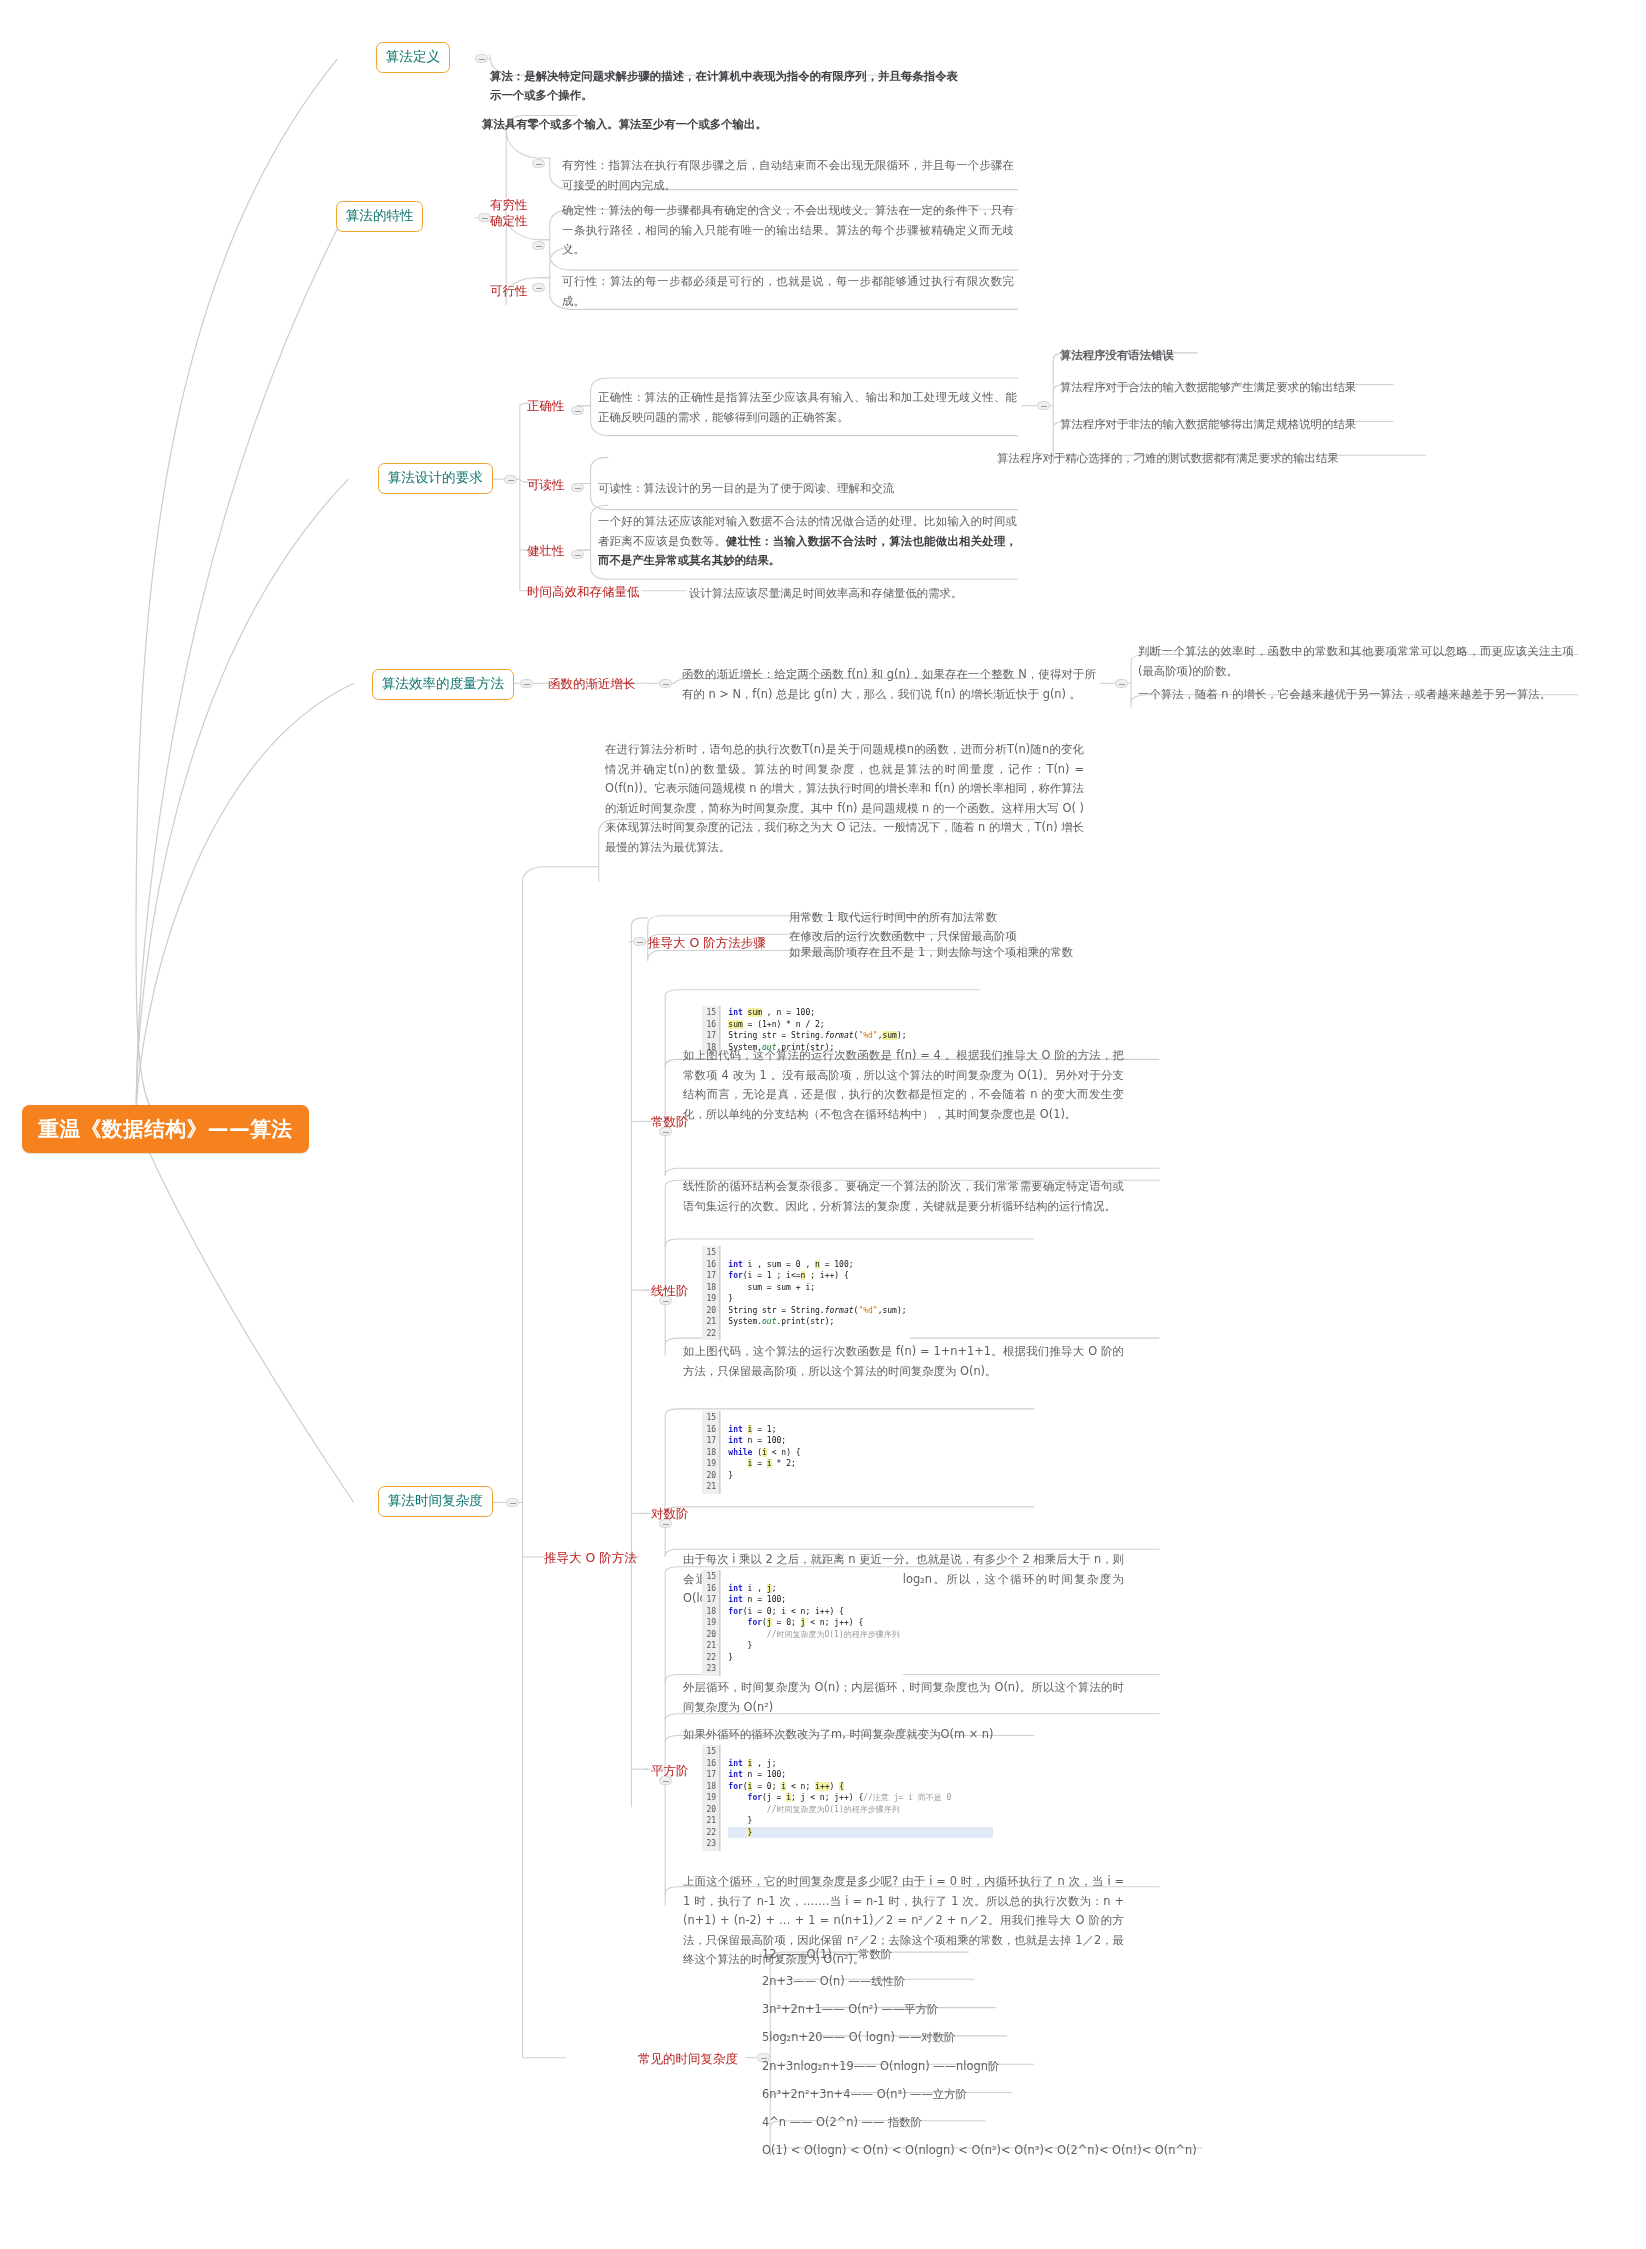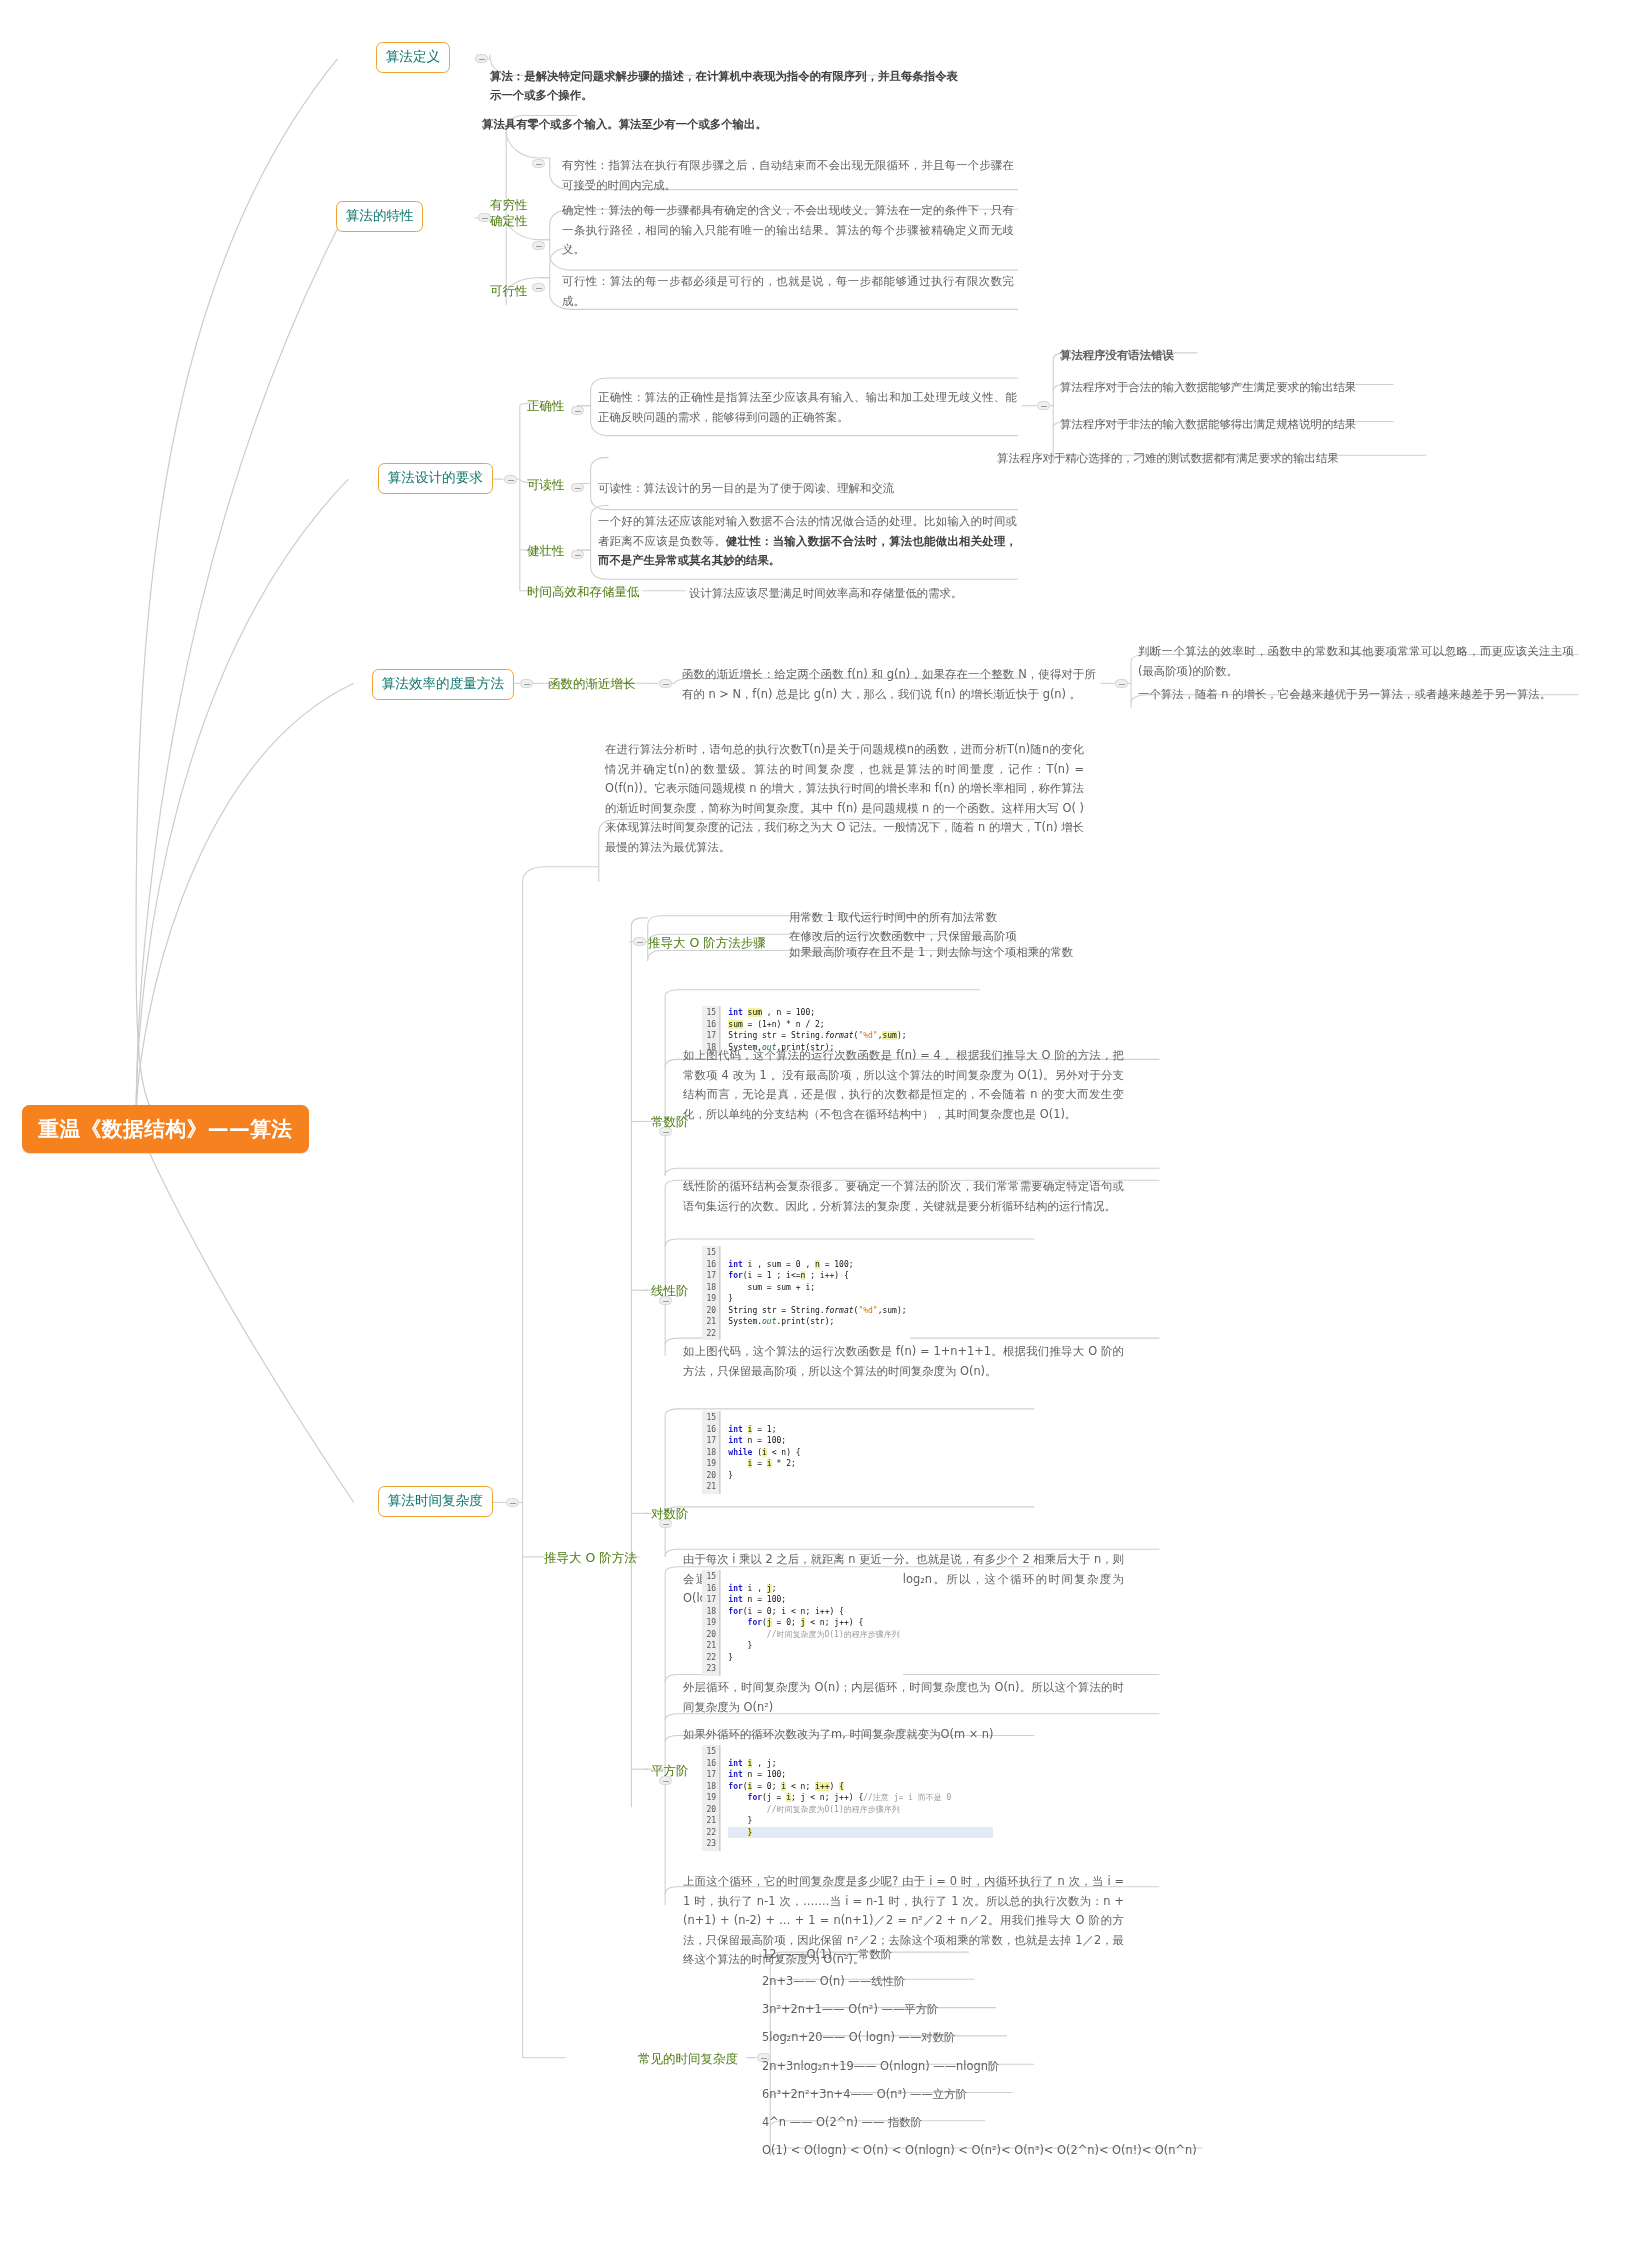--- a/index.html
+++ b/index.html
@@ -44,21 +44,21 @@
     padding:5.4px 8.7px;
     font-size:13.6px;
     color:#0f766e;
     white-space:nowrap;
     text-align:right;
   }
 
   
   .label{
     font-size:12.5px;
-    color:#4d7c0f;
+    color:#b91c1c;
     white-space:nowrap;
     line-height:1.35;
     text-align:center;
   }
 
   
   .para{
     font-size:11.4px;
     line-height:1.72;
     color:#5e5f63;

